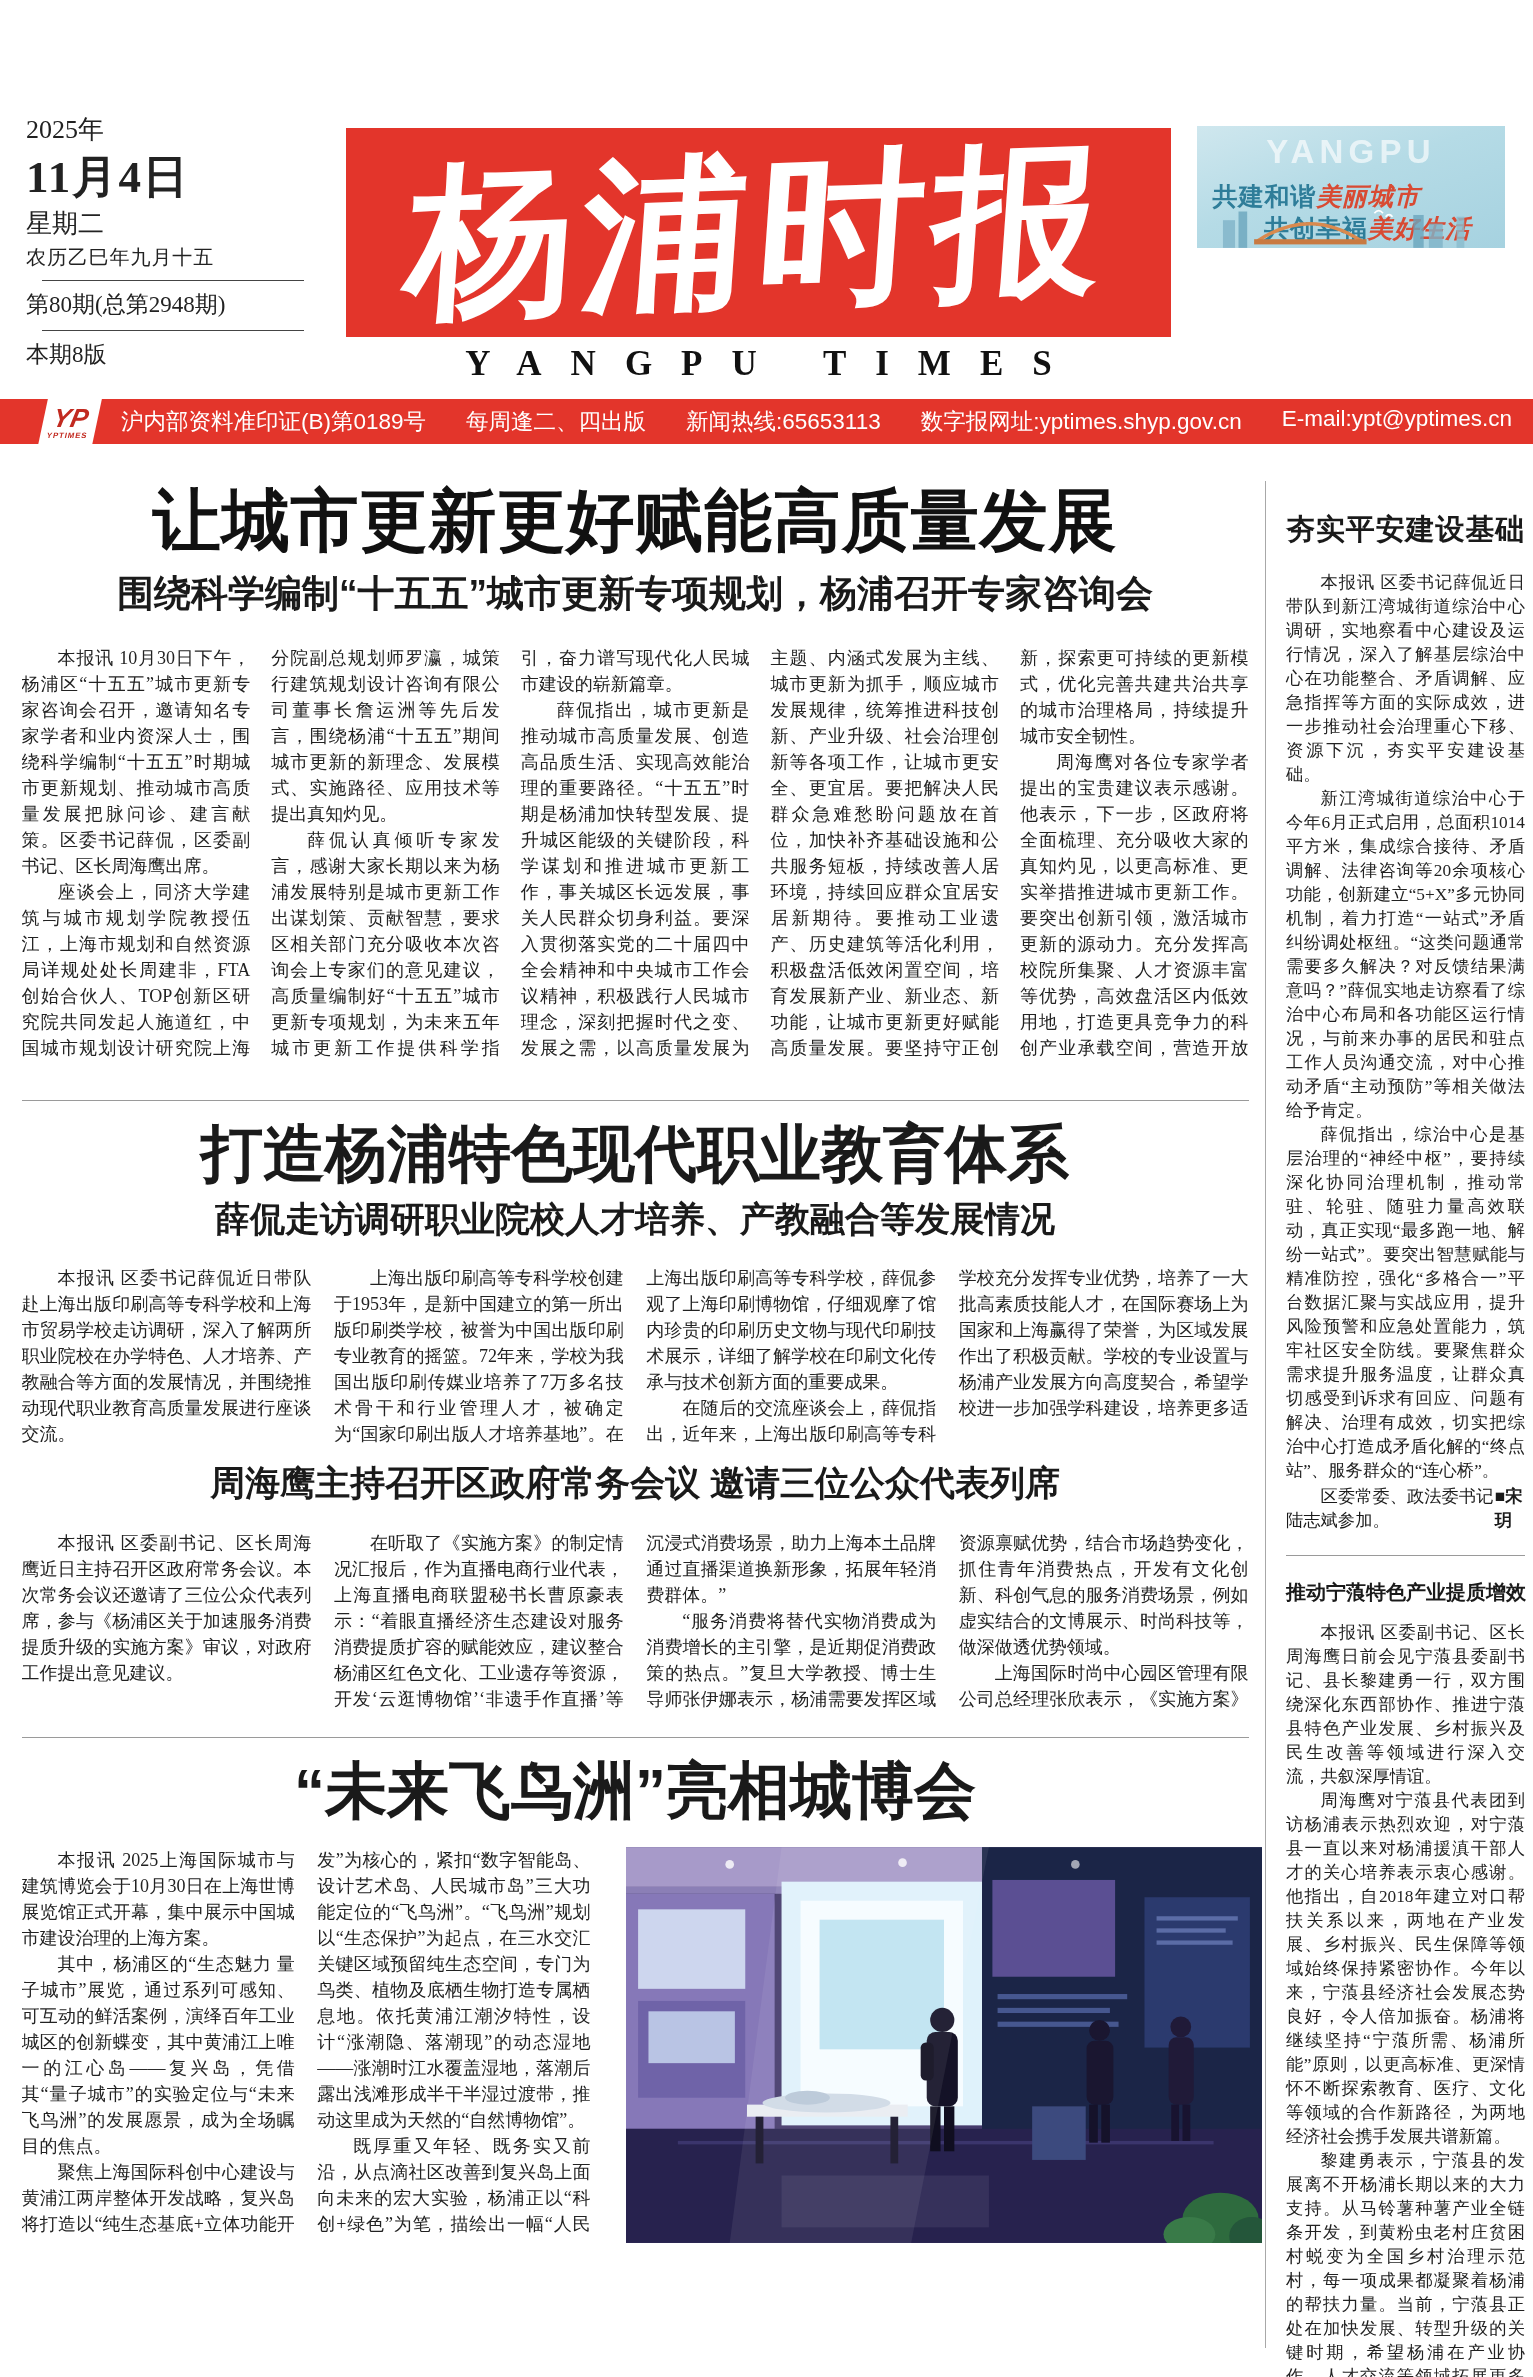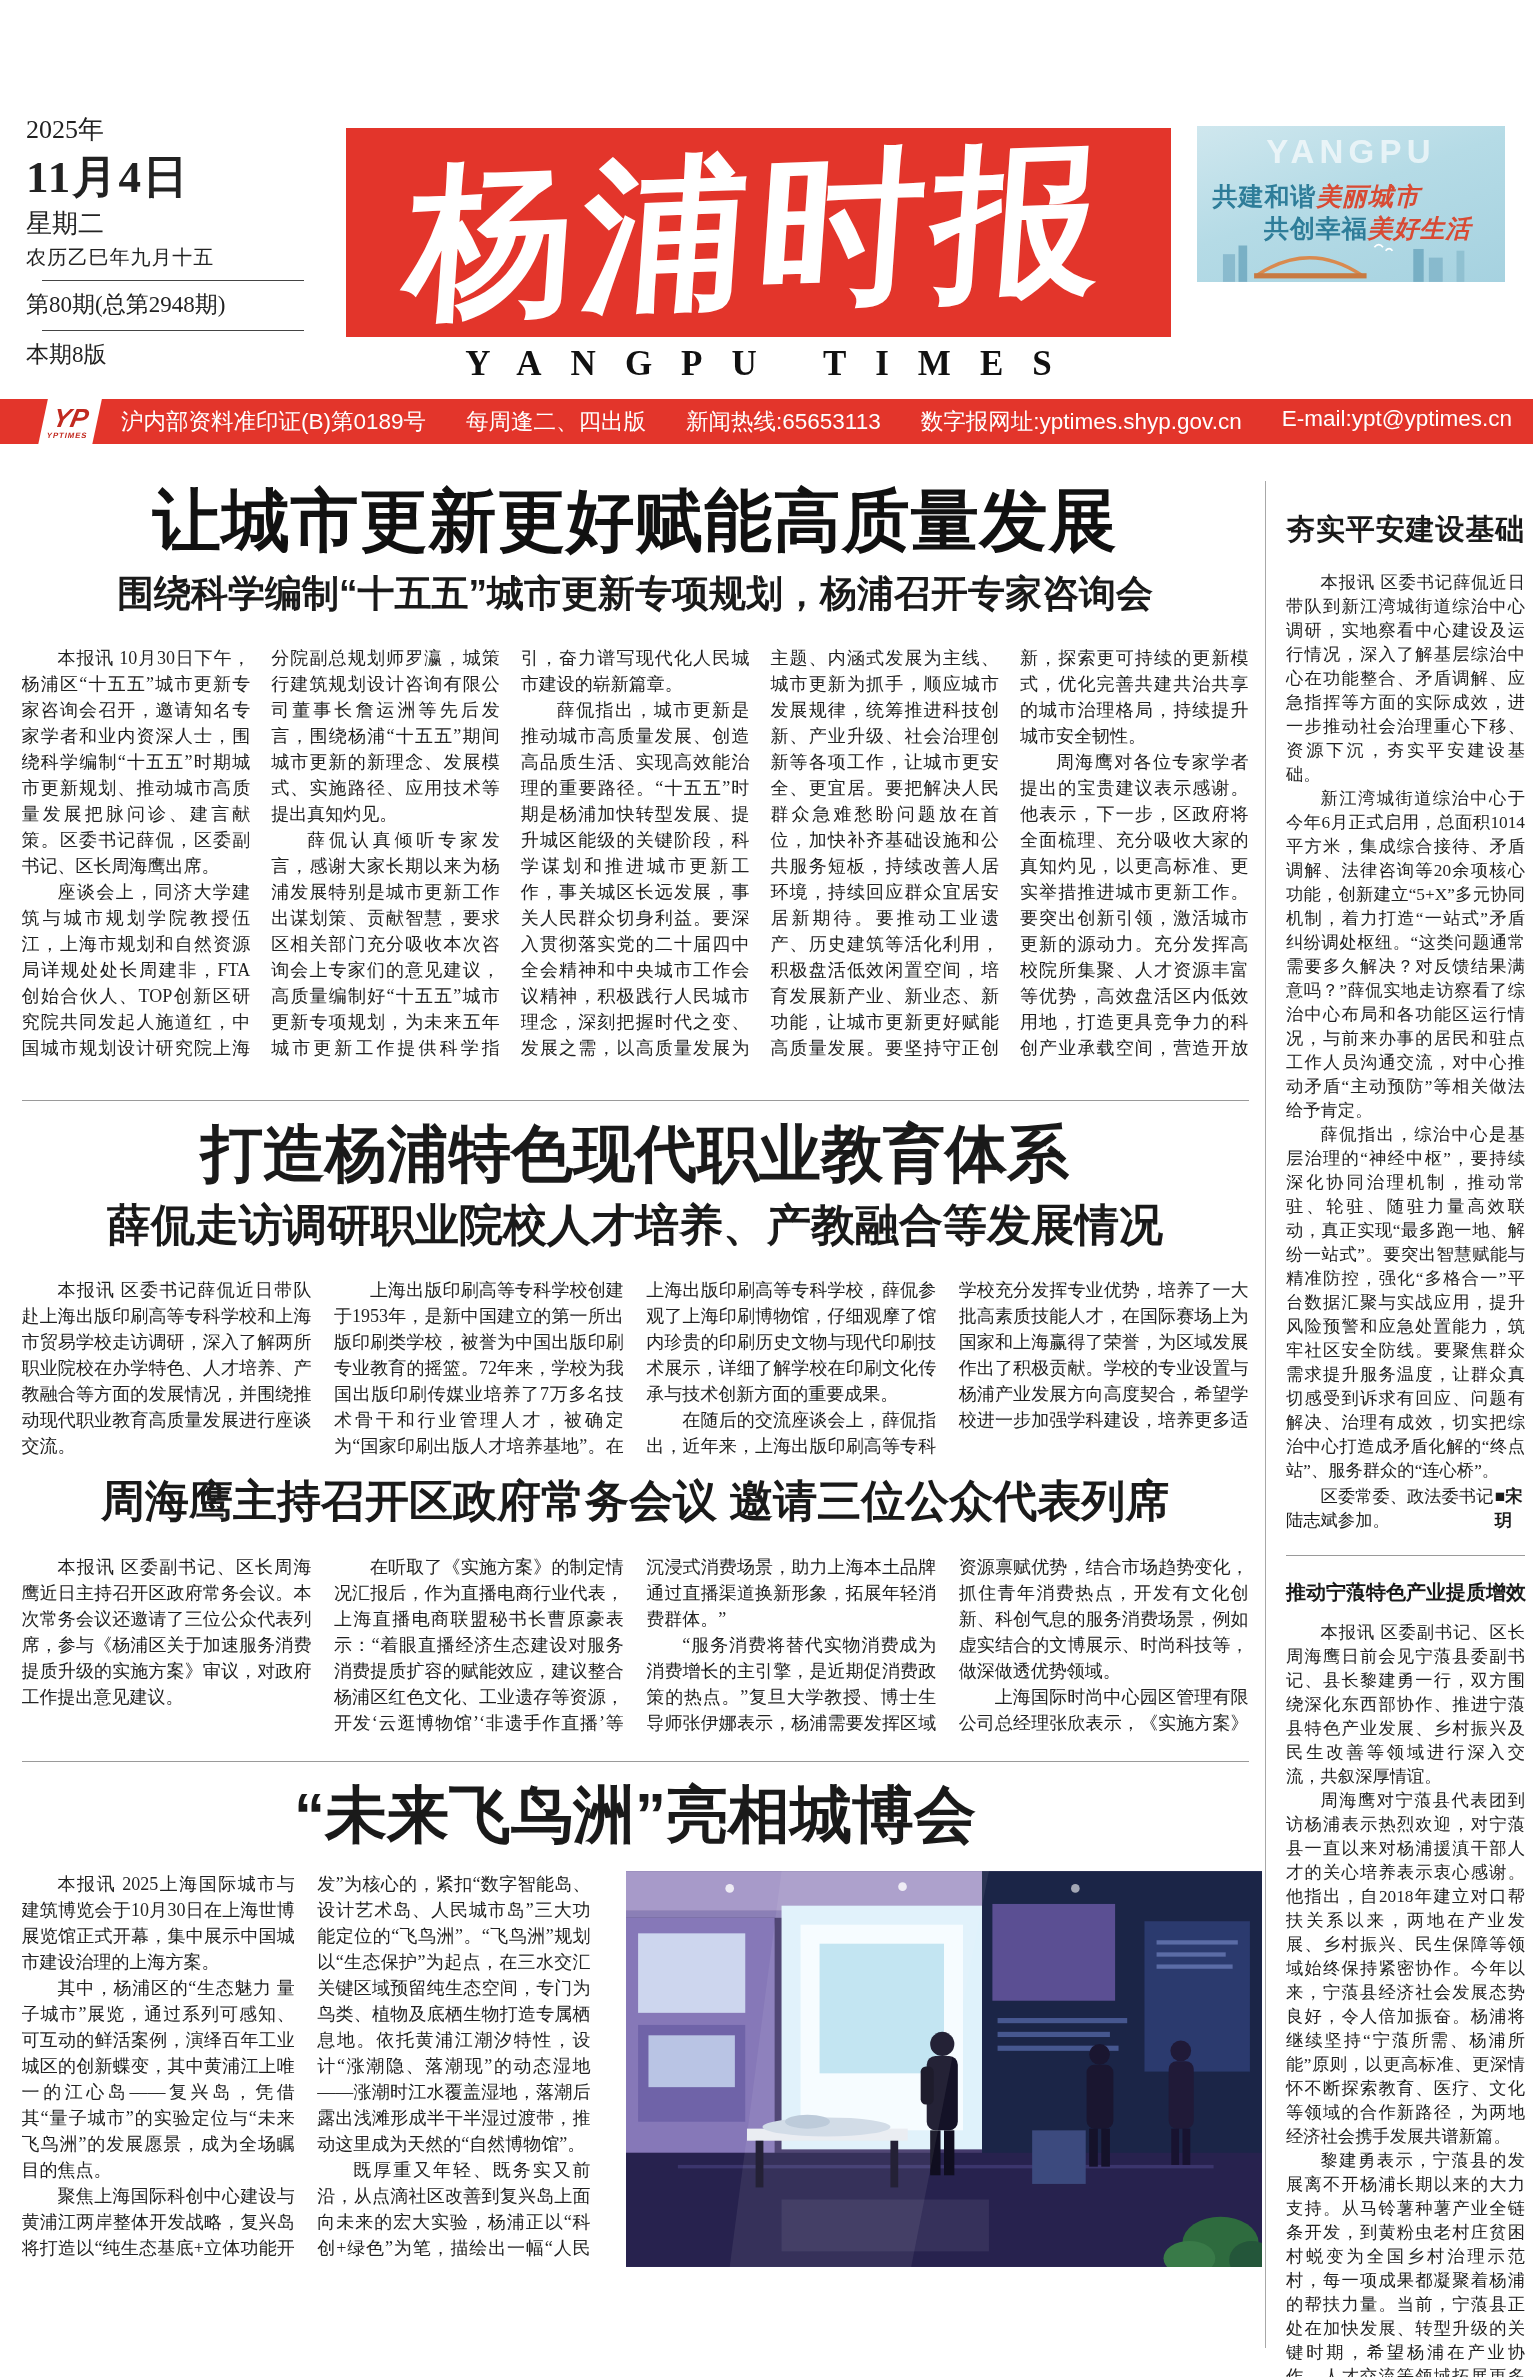--- a/index.html
+++ b/index.html
@@ -16,21 +16,21 @@
   .date-sep{border:none;border-top:1.7px solid #444;margin:8.6px 15.6px 7px}
   .date-issue,.date-pages{font-size:23px}
 
   .masthead-box{left:346px;top:128px;width:825px;height:209px;background:#e3352b;
       display:flex;align-items:center;justify-content:center;overflow:hidden}
   .masthead-title{color:#fff;font-size:166px;font-weight:900;letter-spacing:8.6px;
       font-family:"Liberation Serif",serif;transform:skewX(-6deg) rotate(-2deg);white-space:nowrap}
   .masthead-en{left:346px;top:344px;width:825px;text-align:center;font-size:35px;font-weight:700;
       letter-spacing:29px;text-indent:29px;color:#111;font-family:"Liberation Serif",serif;white-space:nowrap}
 
-  .promo-box{left:1197px;top:126px;width:308px;height:156px;overflow:hidden;
+  .promo-box{left:1197px;top:126px;width:308px;height:122px;overflow:hidden;
       background:linear-gradient(160deg,#cfe7ee 0%,#b5dbe6 45%,#a6d2e0 100%)}
   .promo-watermark{position:absolute;left:0;top:7px;width:100%;text-align:center;font-size:33px;
       font-weight:900;color:#ffffff;opacity:.65;letter-spacing:5.2px;font-family:"Liberation Sans",sans-serif}
   .promo-line{position:absolute;white-space:nowrap;font-weight:700;font-size:25px;letter-spacing:0.9px}
   .promo-line1{left:15.6px;top:54px}
   .promo-line2{left:67px;top:86px}
   .promo-prefix{color:#2e7d99}
   .promo-accent{color:#d84a33;font-style:italic;font-weight:900}
   .promo-sky{position:absolute;left:0;bottom:0;width:308px;height:47px}
 
@@ -45,21 +45,21 @@
   
   .main{left:21.6px;top:467px;width:1227px}
   .headline-xl{font-size:68px;font-weight:900;text-align:center;line-height:1.1;margin:15.6px 0 0;
       letter-spacing:0.9px;font-family:"Liberation Sans",sans-serif;color:#111;white-space:nowrap}
   .subheadline{font-size:37px;font-weight:700;text-align:center;margin-top:12px;
       font-family:"Liberation Sans",sans-serif;white-space:nowrap}
   .headline-l{font-size:62px;font-weight:900;text-align:center;line-height:1.1;margin-top:19px;
       font-family:"Liberation Sans",sans-serif;white-space:nowrap}
   .headline-l2{font-size:66px;font-weight:900;text-align:center;line-height:1.1;margin-top:26px;
       font-family:"Liberation Sans",sans-serif;white-space:nowrap}
-  .subheadline-s{font-size:44px;font-weight:700;text-align:center;margin-top:7px;
+  .subheadline-s{font-size:35px;font-weight:700;text-align:center;margin-top:7px;
       font-family:"Liberation Sans",sans-serif;white-space:nowrap}
   .bodytext{font-size:18px;line-height:26px;text-align:justify;color:#222}
   .bodytext p{margin:0;text-indent:2em}
   .cols5{column-count:5;column-gap:21px;height:436px;overflow:hidden;margin-top:26px}
   .cols4{column-count:4;column-gap:22.5px;height:188px;overflow:hidden;margin-top:22.5px}
   .hrule{border:none;border-top:0.9px solid #9a9a9a;margin:19px 0 0}
 
   .expo-row{display:flex;gap:35px;margin-top:22.5px}
   .cols2{column-count:2;column-gap:22.5px;width:569px;height:406px;overflow:hidden;flex:none}
   .photo-wrap{width:636px;height:396px;flex:none;overflow:hidden}

